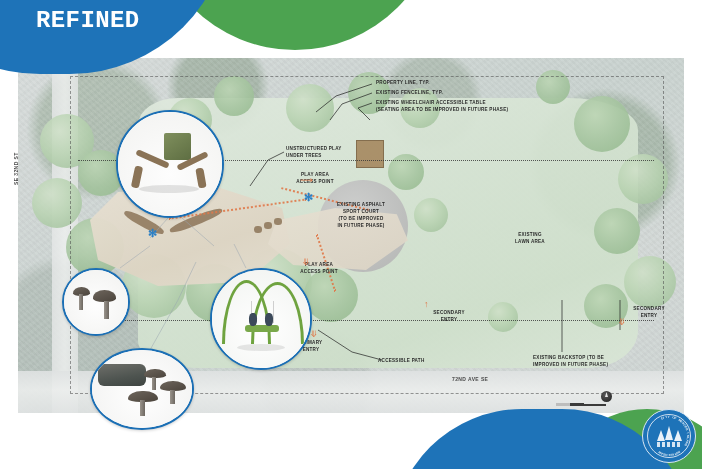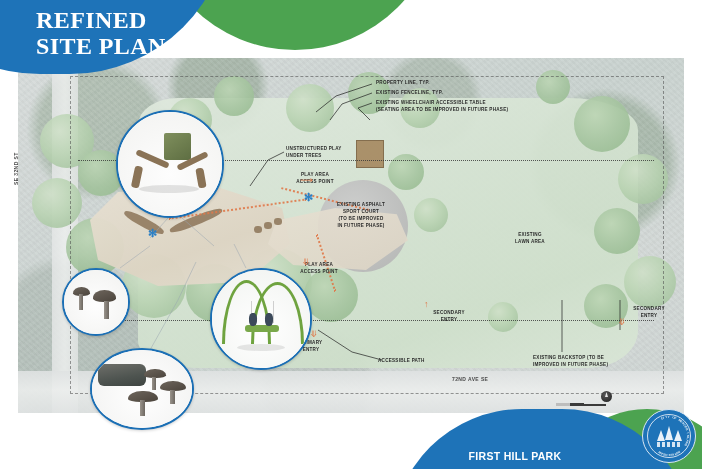--- a/index.html
+++ b/index.html
@@ -85,21 +85,21 @@
   .kid{position:absolute;border-radius:40%;background:#3c4a5a;}
   
   .log{position:absolute;border-radius:6px;background:linear-gradient(170deg,#6e6f6a,#4e5450 60%,#3f4542);}
 
   
   .hdr-green{position:absolute;left:150px;top:-96px;width:290px;height:146px;background:#4ca350;
     border-radius:0 0 150px 150px;}
   .hdr-blue{position:absolute;left:-120px;top:-86px;width:350px;height:160px;background:#1e73b8;
     border-radius:0 0 170px 170px;}
   .hdr-title{position:absolute;left:36px;top:8px;color:#fff;font-weight:800;font-size:24px;
-    line-height:1.08;letter-spacing:.4px;font-family:Liberation Serif, serif;}
+    line-height:1.08;letter-spacing:.4px;font-family:Liberation Mono, monospace;}
   .hdr-sub{position:absolute;left:202px;top:9px;color:#f2f7f2;font-weight:400;font-size:12.5px;letter-spacing:.6px;}
 
   
   .ftr-green{position:absolute;right:-40px;bottom:-60px;width:190px;height:120px;background:#4ca350;border-radius:120px 120px 0 0;}
   .ftr-blue{position:absolute;right:10px;bottom:-70px;width:300px;height:130px;background:#1e73b8;border-radius:150px 150px 0 0;}
   .ftr-txt{position:absolute;right:72px;bottom:6px;width:230px;text-align:center;color:#fff;font-weight:800;
     font-size:10.5px;line-height:1.35;letter-spacing:.3px;}
 
   
   .seal{position:absolute;right:6px;bottom:6px;width:52px;height:52px;border-radius:50%;background:#1e73b8;border:1px solid #d9e6f2;}
@@ -289,27 +289,25 @@
       <div class="mush-stem" style="left:78%;top:51%;width:5px;height:14px;"></div>
       <div class="mush-cap" style="left:36%;top:52%;width:30%;height:15%;"></div>
       <div class="mush-stem" style="left:48%;top:64%;width:5px;height:16px;"></div>
     </div>
   </div>
 
   <div class="hdr-green"></div>
   <div class="hdr-blue"></div>
   <div class="hdr-title">
     <div>REFINED</div>
-    <div>SITE PLAN</div>
   </div>
 
   <div class="ftr-green"></div>
   <div class="ftr-blue"></div>
   <div class="ftr-txt">
-    <div>FIRST HILL PARK</div>
   </div>
 
   <div class="seal">
     <div class="seal-inner"></div>
     <div class="seal-txt">
       <span id="arcTop" style="position: absolute; left: 50%; top: 50%;">
           <span style="position: absolute; left: 0px; top: 0px; transform: rotate(-25deg) translate(0px, -21px); transform-origin: 0px 0px; font-size: 3px; font-weight: 700; color: rgb(234, 242, 249);">C</span>
           <span style="position: absolute; left: 0px; top: 0px; transform: rotate(-18deg) translate(0px, -21px); transform-origin: 0px 0px; font-size: 3px; font-weight: 700; color: rgb(234, 242, 249);">I</span>
           <span style="position: absolute; left: 0px; top: 0px; transform: rotate(-11deg) translate(0px, -21px); transform-origin: 0px 0px; font-size: 3px; font-weight: 700; color: rgb(234, 242, 249);">T</span>
           <span style="position: absolute; left: 0px; top: 0px; transform: rotate(-4deg) translate(0px, -21px); transform-origin: 0px 0px; font-size: 3px; font-weight: 700; color: rgb(234, 242, 249);">Y</span>

